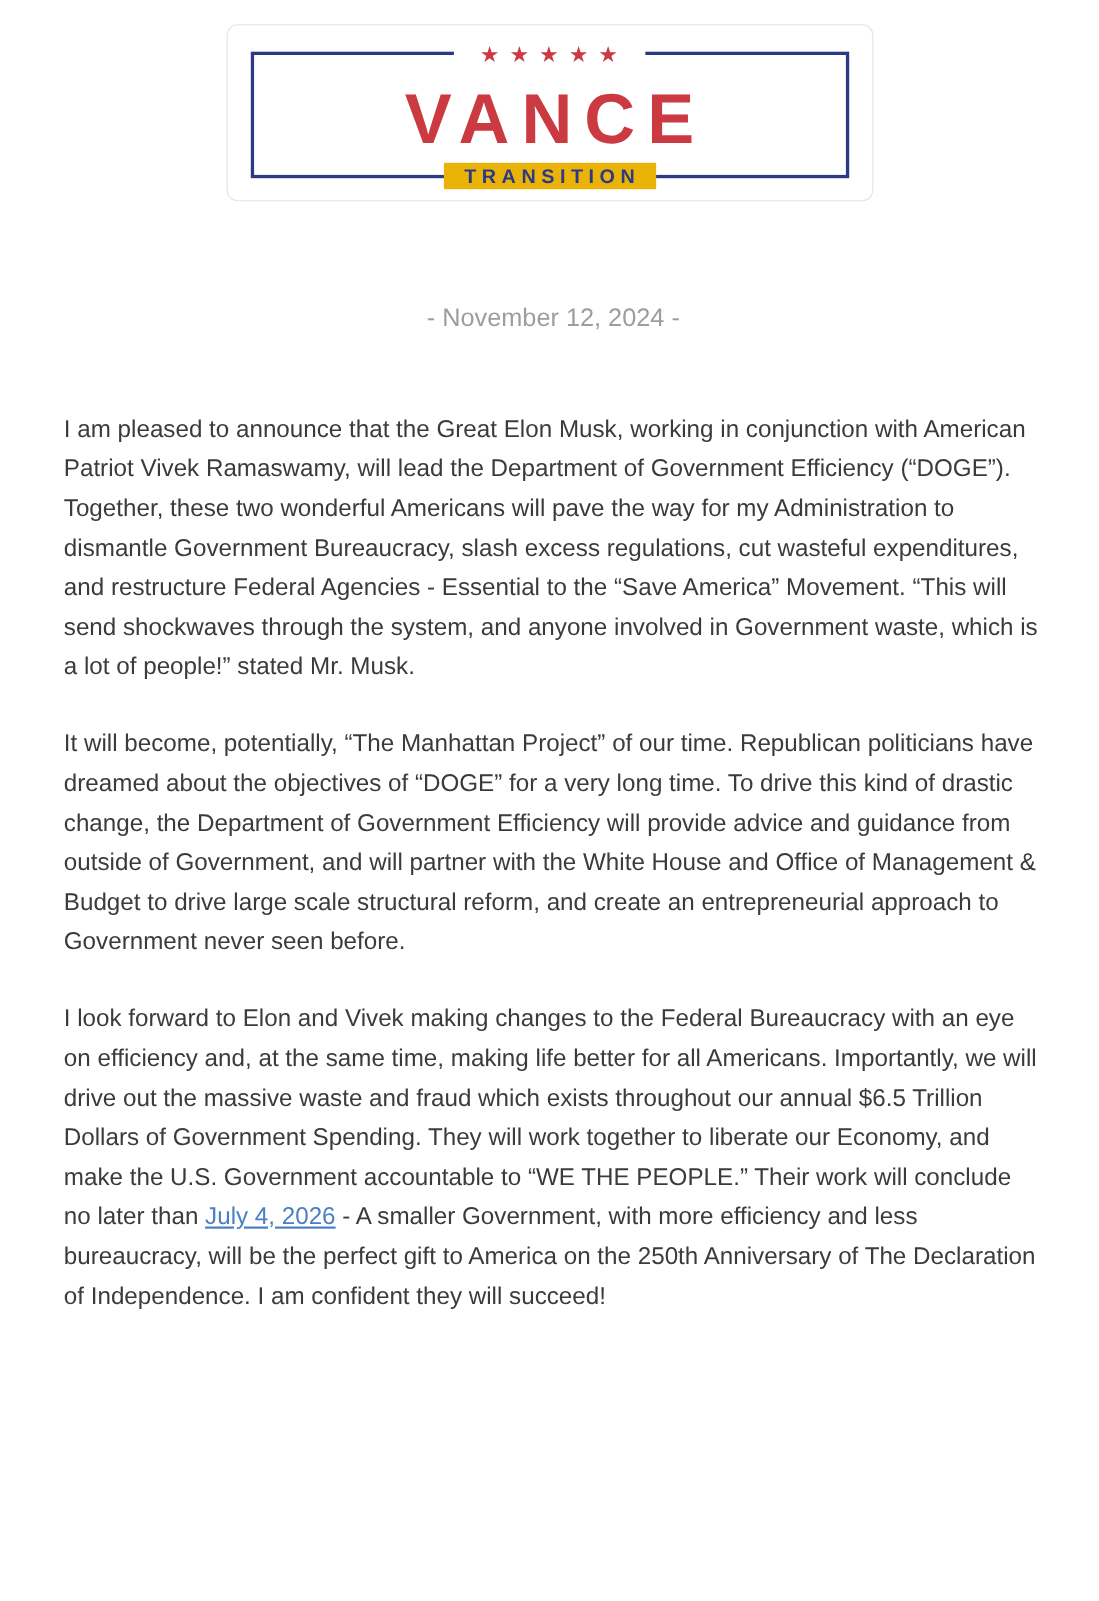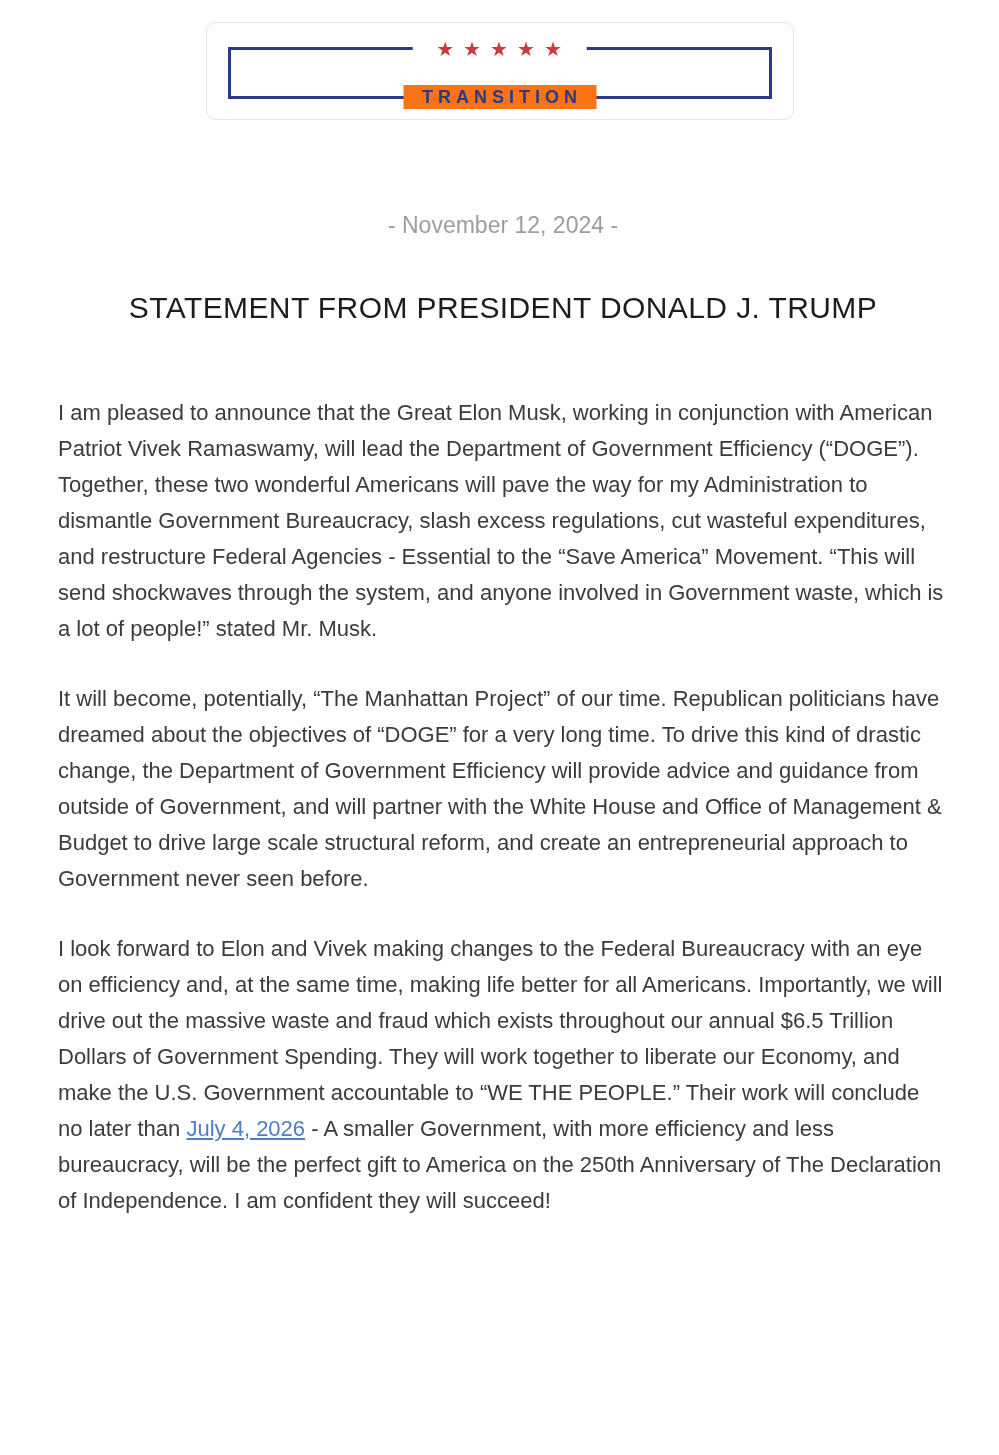--- a/index.html
+++ b/index.html
@@ -63,21 +63,21 @@
     letter-spacing:11px;
     padding-left:11px;
     color:var(--red);
     margin-top:2px;
   }
   .logo-transition{
     position:absolute;
     bottom:-13px;
     left:50%;
     transform:translateX(-50%);
-    background:#f97316;
+    background:#eab308;
     padding:0 14px 0 19px;
     font-size:18px;
     font-weight:700;
     letter-spacing:5px;
     color:var(--navy);
     white-space:nowrap;
     line-height:24px;
   }
 
   
@@ -115,28 +115,28 @@
   }
 </style>
 </head>
 <body>
 
 <div class="page">
 
   <div class="logo-card">
     <div class="logo-frame">
       <div class="logo-stars">★★★★★</div>
+      <div class="logo-vance">VANCE</div>
       <div class="logo-transition">TRANSITION</div>
     </div>
   </div>
 
   <div class="content">
     <div class="date-line">- November 12, 2024 -</div>
 
-    <h1 class="heading">STATEMENT FROM PRESIDENT DONALD J. TRUMP</h1>
 
     <div class="body-copy">
       <p>I am pleased to announce that the Great Elon Musk, working in conjunction with American Patriot Vivek Ramaswamy, will lead the Department of Government Efficiency (“DOGE”). Together, these two wonderful Americans will pave the way for my Administration to dismantle Government Bureaucracy, slash excess regulations, cut wasteful expenditures, and restructure Federal Agencies - Essential to the “Save America” Movement. “This will send shockwaves through the system, and anyone involved in Government waste, which is a lot of people!” stated Mr. Musk.</p>
       <p>It will become, potentially, “The Manhattan Project” of our time. Republican politicians have dreamed about the objectives of “DOGE” for a very long time. To drive this kind of drastic change, the Department of Government Efficiency will provide advice and guidance from outside of Government, and will partner with the White House and Office of Management &amp; Budget to drive large scale structural reform, and create an entrepreneurial approach to Government never seen before.</p>
       <p><span>I look forward to Elon and Vivek making changes to the Federal Bureaucracy with an eye on efficiency and, at the same time, making life better for all Americans. Importantly, we will drive out the massive waste and fraud which exists throughout our annual $6.5 Trillion Dollars of Government Spending. They will work together to liberate our Economy, and make the U.S. Government accountable to “WE THE PEOPLE.” Their work will conclude no later than </span><a href="#" class="inline-link">July 4, 2026</a><span> - A smaller Government, with more efficiency and less bureaucracy, will be the perfect gift to America on the 250th Anniversary of The Declaration of Independence. I am confident they will succeed!</span></p>
     </div>
   </div>
 
 </div>
 

